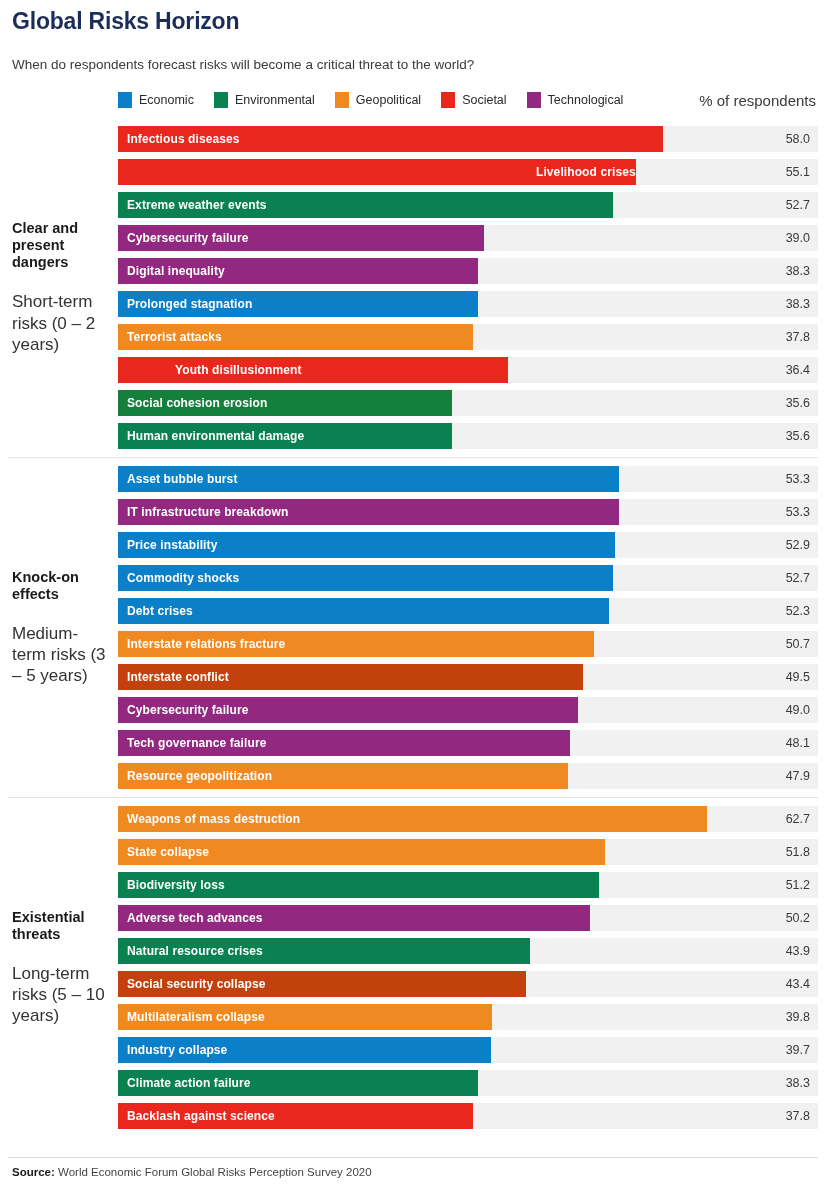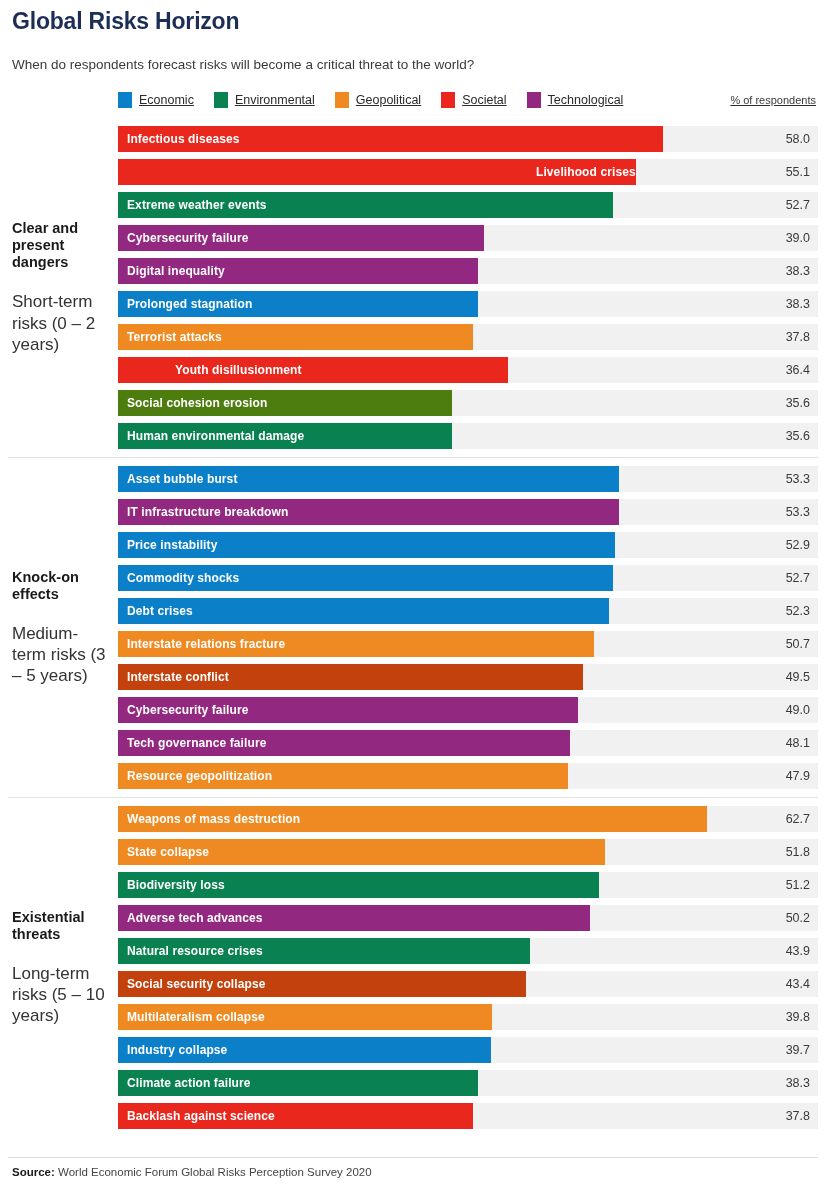--- a/index.html
+++ b/index.html
@@ -40,21 +40,20 @@
     color: #3a3a3a;
     margin: 22px 0 0 4px;
   }
 
   
   .legend-row {
     display: flex;
     align-items: center;
     margin: 18px 0 0 0;
     height: 20px;
-    text-decoration: underline;
   }
   .legend-items {
     display: flex;
     align-items: center;
     margin-left: 110px;
   }
   .legend-item {
     display: flex;
     align-items: center;
     margin-right: 20px;
@@ -65,21 +64,21 @@
     margin-right: 7px;
     flex: 0 0 auto;
   }
   .legend-label {
     font-size: 12.5px;
     color: #2b2b2b;
     white-space: nowrap;
   }
   .legend-axis-note {
     margin-left: auto;
-    font-size: 11px;
+    font-size: 15px;
     color: #3a3a3a;
     white-space: nowrap;
     padding-right: 2px;
   }
 
   
   .sections {
     margin-top: 8px;
   }
   .section {
@@ -283,21 +282,21 @@
           <div class="bar-row">
             <div class="bar-track">
               <div class="bar-fill" style="width: 48.859%; background: rgb(233, 39, 29); padding-left: 48px;">
                 <span class="bar-label">Youth disillusionment</span>
               </div>
               <div class="bar-value">36.4</div>
             </div>
           </div>
           <div class="bar-row">
             <div class="bar-track">
-              <div class="bar-fill" style="width: 47.785%; background: #4d7c0f; text-align: center;">
+              <div class="bar-fill" style="width: 47.785%; background: #15803d; text-align: center;">
                 <span class="bar-label">Social cohesion erosion</span>
               </div>
               <div class="bar-value">35.6</div>
             </div>
           </div>
           <div class="bar-row">
             <div class="bar-track">
               <div class="bar-fill" style="width: 47.785%; background: rgb(10, 129, 80);">
                 <span class="bar-label">Human environmental damage</span>
               </div>

